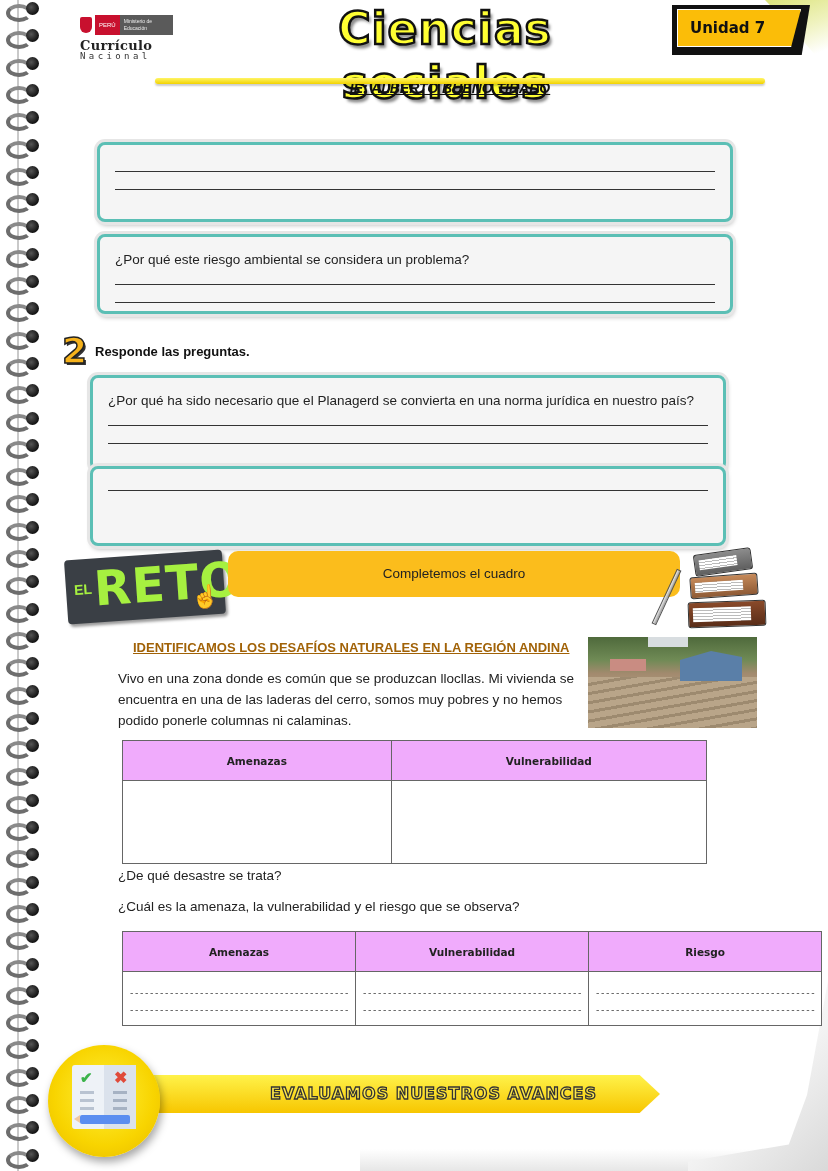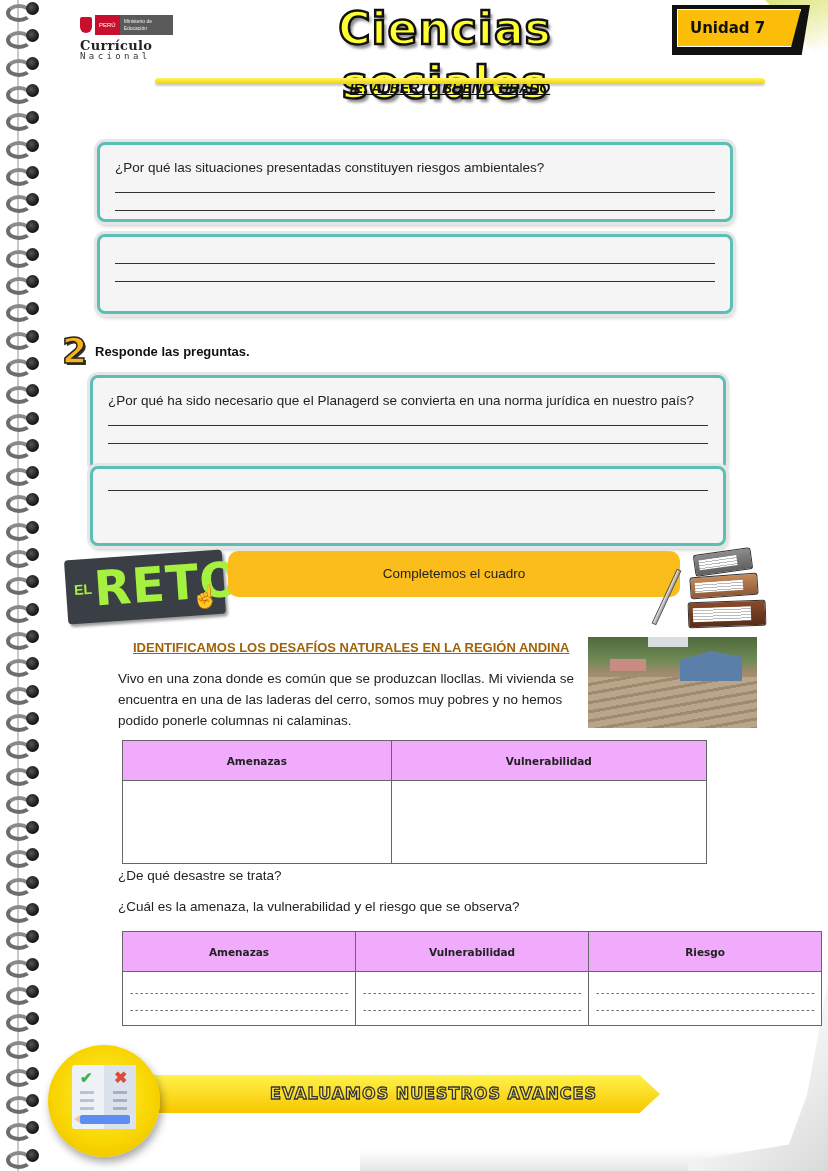--- a/index.html
+++ b/index.html
@@ -389,26 +389,26 @@
 
 <div class="title">Ciencias sociales</div>
 <div class="school">IE: ALBERTO BUENO TIRADO</div>
 
 <div class="unit-badge">
   <div class="unit-badge-inner">Unidad 7</div>
 </div>
 <div class="header-rule"></div>
 
 <div class="qbox" style="left:97px; top:142px; width:636px; height:80px;">
-  <div class="qtext">¿Por qué las situaciones presentadas constituyen riesgos ambientales?</div>
   <div class="line first"></div>
   <div class="line"></div>
 </div>
 
 <div class="qbox" style="left:97px; top:234px; width:636px; height:80px;">
+  <div class="qtext">¿Por qué este riesgo ambiental se considera un problema?</div>
   <div class="line first"></div>
   <div class="line"></div>
 </div>
 
 <div class="num-badge">2</div>
 <div class="section-heading">Responde las preguntas.</div>
 
 <div class="qbox" style="left:90px; top:375px; width:636px; height:96px;">
   <div class="qtext">¿Por qué ha sido necesario que el Planagerd se convierta en una norma jurídica en nuestro país?</div>
   <div class="line first"></div>

